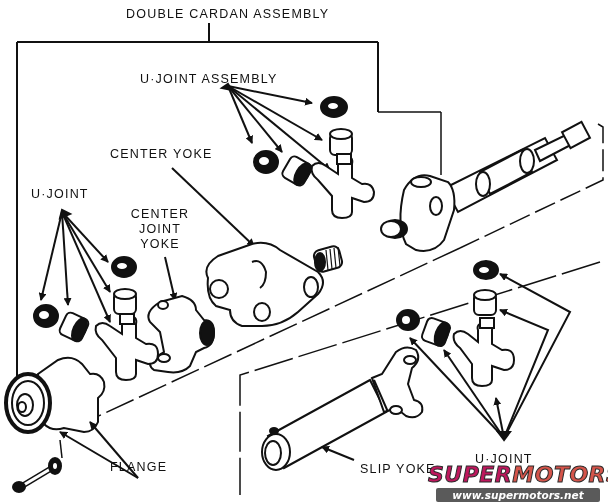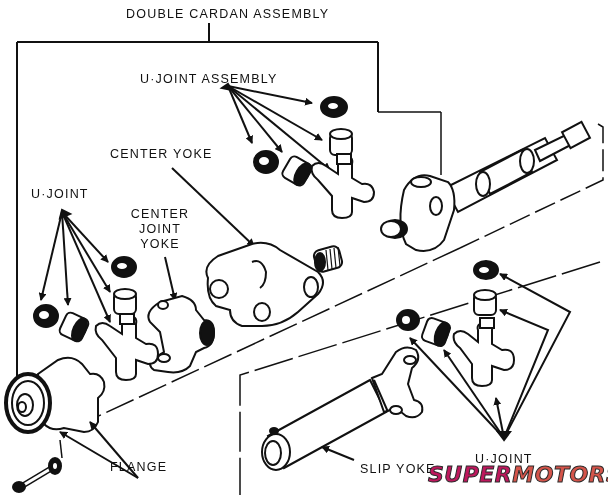--- a/index.html
+++ b/index.html
@@ -205,13 +205,14 @@
   <div>CENTER</div>
   <div>JOINT</div>
   <div>YOKE</div>
 </div>
 <div class="lbl" style="left:360px; top:462px;">SLIP YOKE</div>
 <div class="lbl" style="left:475px; top:452px;">U·JOINT</div>
 <div class="lbl" style="left:110px; top:460px;">FLANGE</div>
 
 <div class="wm">
   <div class="wm-title"><span class="wm-super">SUPER</span><span class="wm-motors">MOTORS</span></div>
+  <div class="wm-url">www.supermotors.net</div>
 </div>
 
 </body></html>

